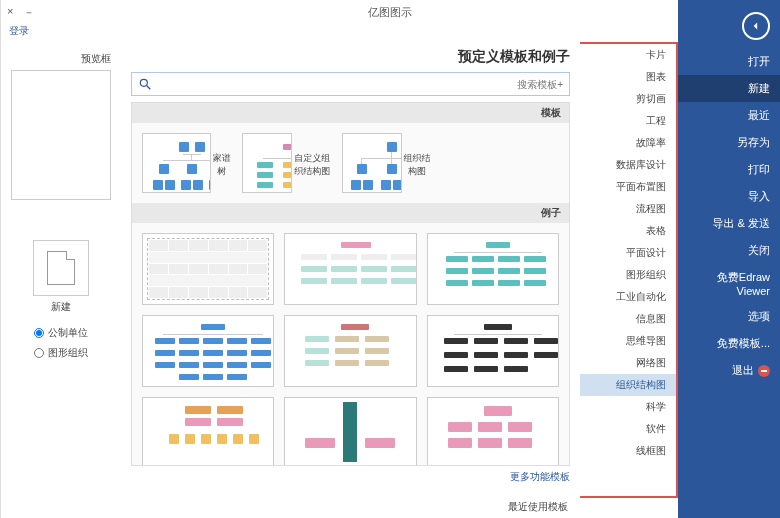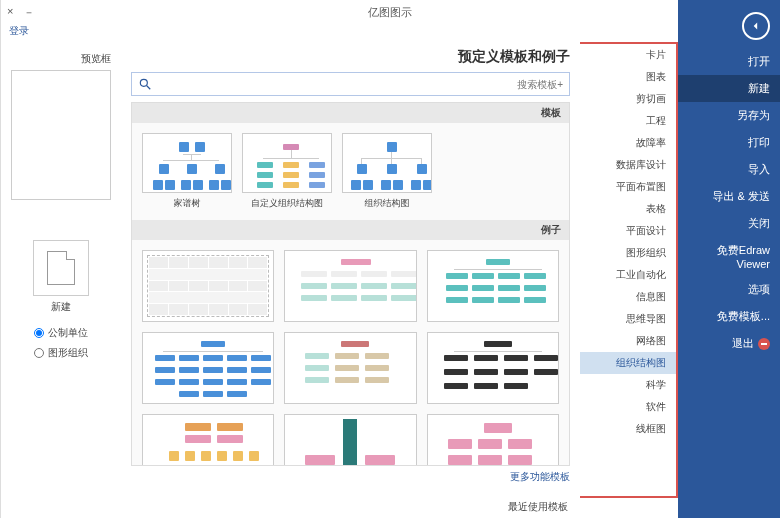--- a/index.html
+++ b/index.html
@@ -24,21 +24,21 @@
 .templates-area { flex: 1; display: flex; flex-direction: column; padding: 0 10px 10px; overflow: hidden; }
 .templates-header { font-size: 14px; font-weight: 600; padding: 6px 0; text-align: right; color: #333; }
 .search-bar { height: 24px; border: 1px solid #b4c7e7; display: flex; align-items: center; padding: 0 6px; margin-bottom: 6px; flex-direction: row-reverse; }
 .search-bar input { flex: 1; border: none; outline: none; font-size: 10px; color: #888; text-align: right; }
 .search-bar .search-icon { width: 14px; height: 14px; cursor: pointer; }
 .search-bar .search-icon svg { width: 14px; height: 14px; fill: none; stroke: #2b579a; stroke-width: 2; }
 .more-link { font-size: 10px; color: #2b579a; text-align: right; padding: 4px 0; cursor: pointer; }
 .template-scroll { flex: 1; overflow-y: auto; border: 1px solid #ddd; background: #fafafa; }
 .section-title { background: #e8e8e8; padding: 3px 8px; font-size: 10px; font-weight: 600; color: #444; text-align: right; }
 .template-grid { display: flex; flex-wrap: wrap; gap: 10px; padding: 10px; justify-content: flex-end; flex-direction: row-reverse; }
-.template-item { width: 90px; display: flex; flex-direction: column; align-items: center; cursor: pointer; }
+.template-item { width: 90px; display: flex; flex-direction: row; align-items: center; cursor: pointer; }
 .template-thumb { width: 90px; height: 60px; border: 1px solid #ccc; background: #fff; display: flex; align-items: center; justify-content: center; position: relative; overflow: hidden; }
 .template-label { font-size: 9px; color: #444; margin-top: 4px; text-align: center; }
 .example-grid { display: grid; grid-template-columns: repeat(3, 1fr); gap: 10px; padding: 10px; }
 .example-thumb { height: 72px; border: 1px solid #ccc; background: #fff; cursor: pointer; position: relative; overflow: hidden; }
 
 .org-tree { position: absolute; inset: 6px; }
 .node { position: absolute; background: #6cb3e0; border-radius: 1px; }
 .node.sq { width: 10px; height: 10px; }
 .node.rect { width: 16px; height: 6px; }
 
@@ -65,20 +65,21 @@
 <body>
 
 <div class="left-nav">
   <div class="back-arrow">
     <svg viewBox="0 0 24 24">
         <path d="M10 6l6 6-6 6V6z"></path>
       </svg>
   </div>
   <div class="nav-item">打开</div>
   <div class="nav-item active">新建</div>
+  <div class="nav-item">最近</div>
   <div class="nav-item">另存为</div>
   <div class="nav-item">打印</div>
   <div class="nav-item">导入</div>
   <div class="nav-item">导出 &amp; 发送</div>
   <div class="nav-item">关闭</div>
   <div class="nav-item">免费Edraw Viewer</div>
   <div class="nav-item">选项</div>
   <div class="nav-item">免费模板...</div>
   <div class="nav-item exit">
     <span>退出</span>
@@ -98,20 +99,21 @@
 
   <div class="content">
     <div class="categories">
       <div class="cat-item">卡片</div>
       <div class="cat-item">图表</div>
       <div class="cat-item">剪切画</div>
       <div class="cat-item">工程</div>
       <div class="cat-item">故障率</div>
       <div class="cat-item">数据库设计</div>
       <div class="cat-item">平面布置图</div>
+      <div class="cat-item">流程图</div>
       <div class="cat-item">表格</div>
       <div class="cat-item">平面设计</div>
       <div class="cat-item">图形组织</div>
       <div class="cat-item">工业自动化</div>
       <div class="cat-item">信息图</div>
       <div class="cat-item">思维导图</div>
       <div class="cat-item">网络图</div>
       <div class="cat-item selected">组织结构图</div>
       <div class="cat-item">科学</div>
       <div class="cat-item">软件</div>

